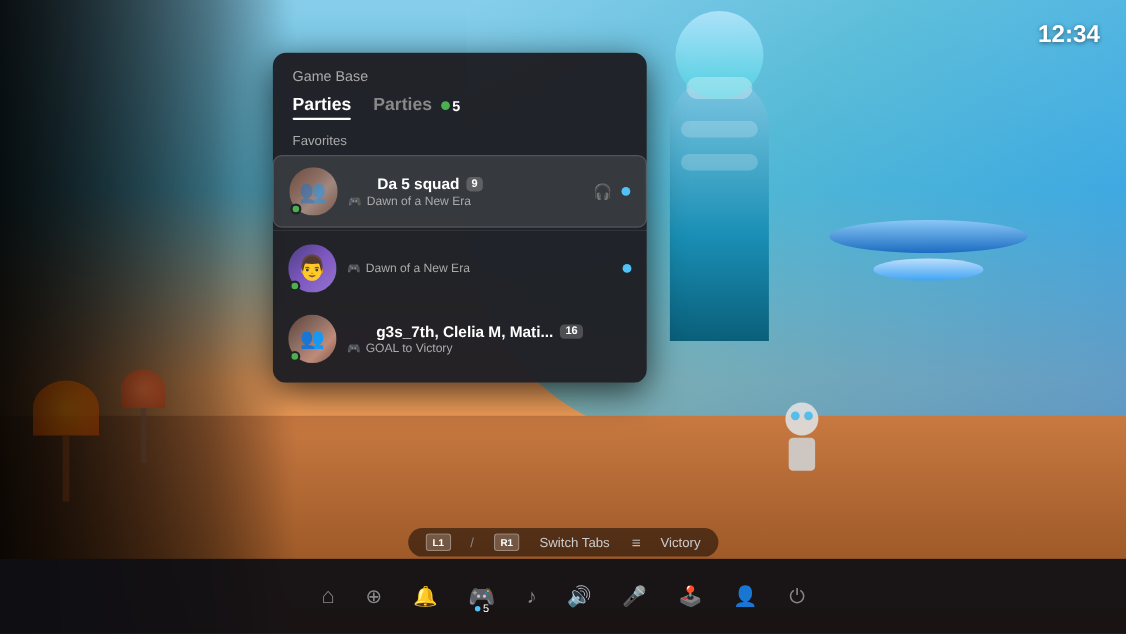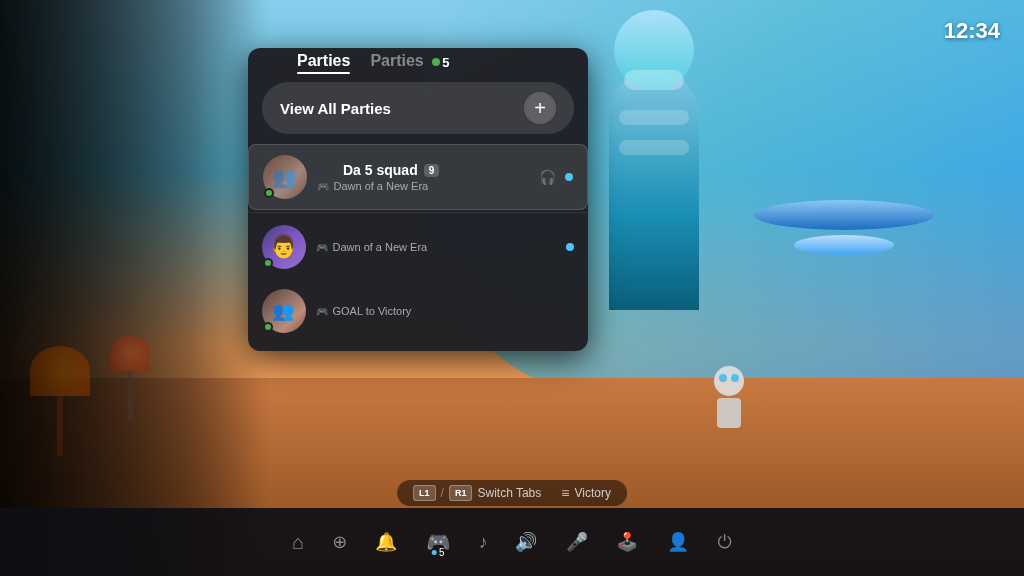--- a/index.html
+++ b/index.html
@@ -45,23 +45,22 @@
 
     .panel-title {
       color: #aaa;
       font-size: 13px;
       padding: 14px 18px 6px;
     }
 
     .tabs {
       display: flex;
       align-items: flex-start;
-      padding: 4px 29px 12px;
+      padding: 4px 18px 12px;
       gap: 20px;
-      margin-left: 20px;
     }
 
     .tab {
       font-size: 16px;
       font-weight: 600;
       color: #888;
       cursor: pointer;
       position: relative;
     }
 
@@ -356,21 +355,21 @@
       gap: 20px;
       z-index: 15;
       background: rgba(0,0,0,0.5);
       padding: 5px 16px;
       border-radius: 16px;
     }
 
     .hint-group {
       display: flex;
       align-items: center;
-      gap: 5px;
+      gap: 18px;
       color: #ccc;
       font-size: 12px;
     }
 
     .ctrl-btn {
       background: rgba(255,255,255,0.2);
       color: white;
       font-size: 9px;
       font-weight: bold;
       padding: 2px 5px;
@@ -425,41 +424,37 @@
     <div style="width:40px;height:35px;background:radial-gradient(circle,#ff6b35 0%,#bf360c 100%);border-radius:50% 50% 0 0;"></div>
     <div style="width:5px;height:50px;background:#6D4C41;margin:0 auto;"></div>
   </div>
 </div>
 
 <div class="vignette-left"></div>
 
 <div class="clock">12:34</div>
 
 <div class="panel">
+  <div class="panel-title">Game Base</div>
 
   <div class="tabs">
     <div class="tab active">
       <span>Parties</span>
     </div>
     <div class="tab friends-tab-wrap">
       <span>Parties</span>
       <span style="display:inline-flex;align-items:center;margin-left:4px;">
         <span style="width:8px;height:8px;background:#4caf50;border-radius:50%;display:inline-block;margin-right:2px;"></span>
         <span style="color:#fff;font-size:13px;font-weight:600;">5</span>
       </span>
     </div>
   </div>
 
-  <div class="view-all-btn">
-    <span class="view-all-text">View All Parties</span>
-    <div class="plus-btn">
-      <span>+</span>
-    </div>
-  </div>
-
+
+  <div class="section-label">Favorites</div>
 
   <div class="party-item selected">
     <div class="avatar-wrap">
       <div class="avatar">
         <div class="avatar-da5" style="background:linear-gradient(135deg,#6d4c41 0%,#8d6e63 40%,#a1887f 60%,#795548 100%);">
           <span style="font-size:20px;">👥</span>
         </div>
       </div>
       <div class="status-dot online"></div>
     </div>
@@ -505,20 +500,24 @@
   <div class="party-item">
     <div class="avatar-wrap">
       <div class="avatar">
         <div class="avatar-group" style="background:linear-gradient(135deg,#5d4037 0%,#8d6e63 40%,#bf8b7a 70%,#795548 100%);">
           <span style="font-size:18px;">👥</span>
         </div>
       </div>
       <div class="status-dot online"></div>
     </div>
     <div class="item-info">
+      <div class="item-name-row">
+        <span class="item-name">g3s_7th, Clelia M, Mati...</span>
+        <span class="member-badge">16</span>
+      </div>
       <div class="item-game-row">
         <span class="game-icon">🎮</span>
         <span>GOAL to Victory</span>
       </div>
     </div>
   </div>
 </div>
 
 <div class="control-hints">
   <div class="hint-group">

